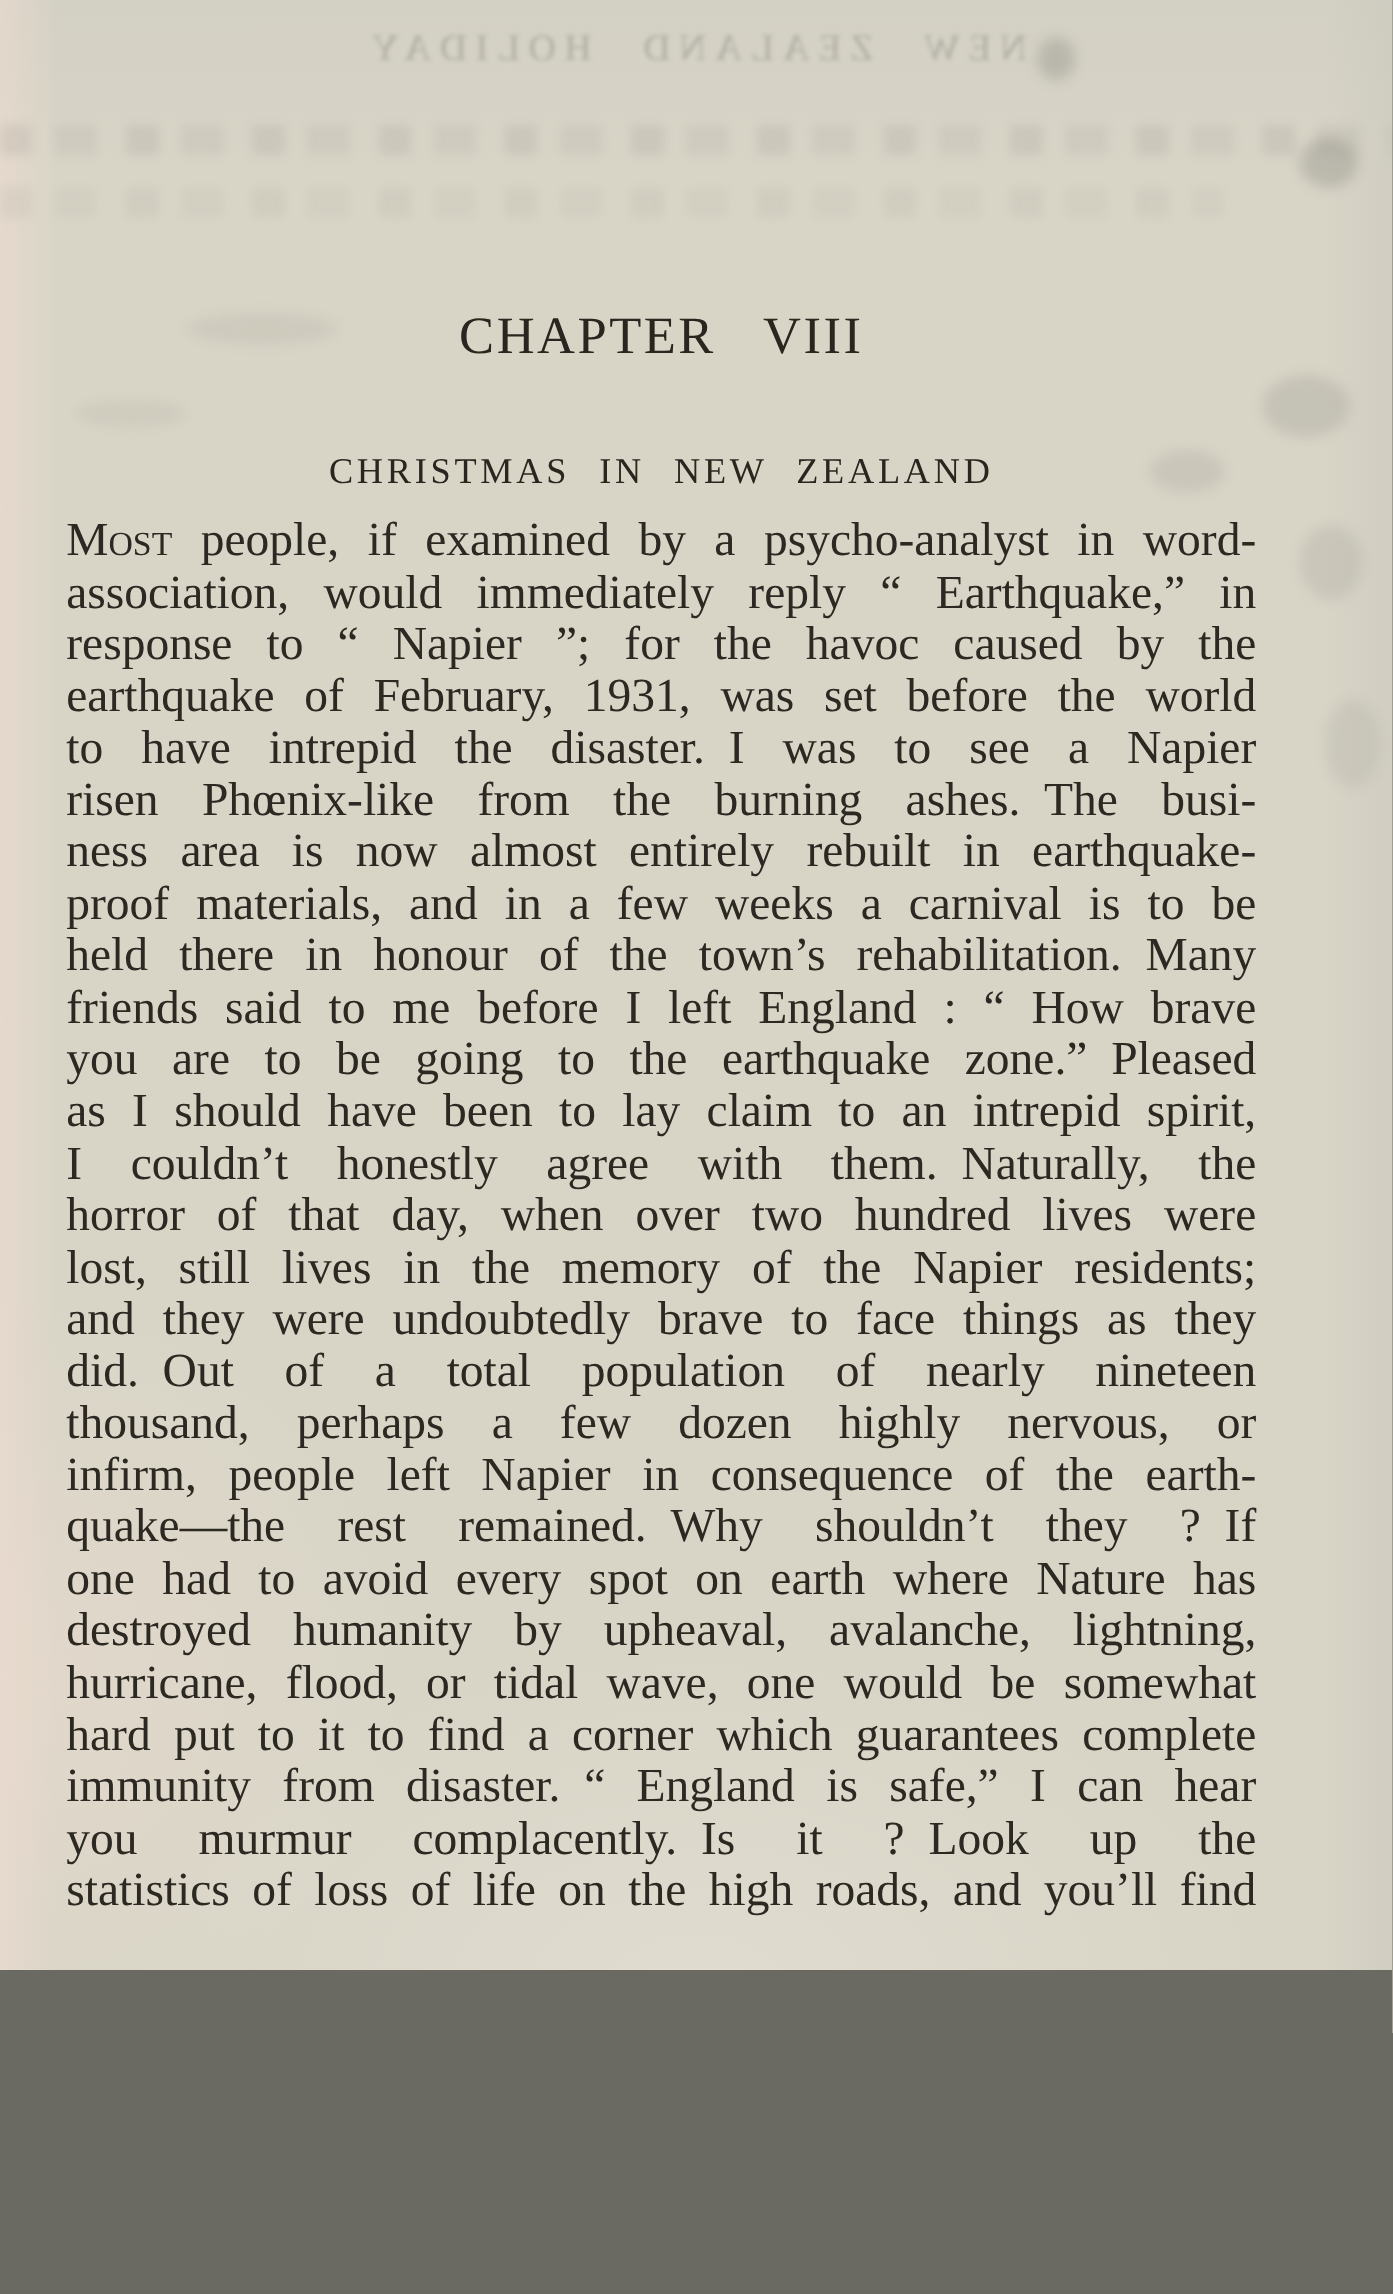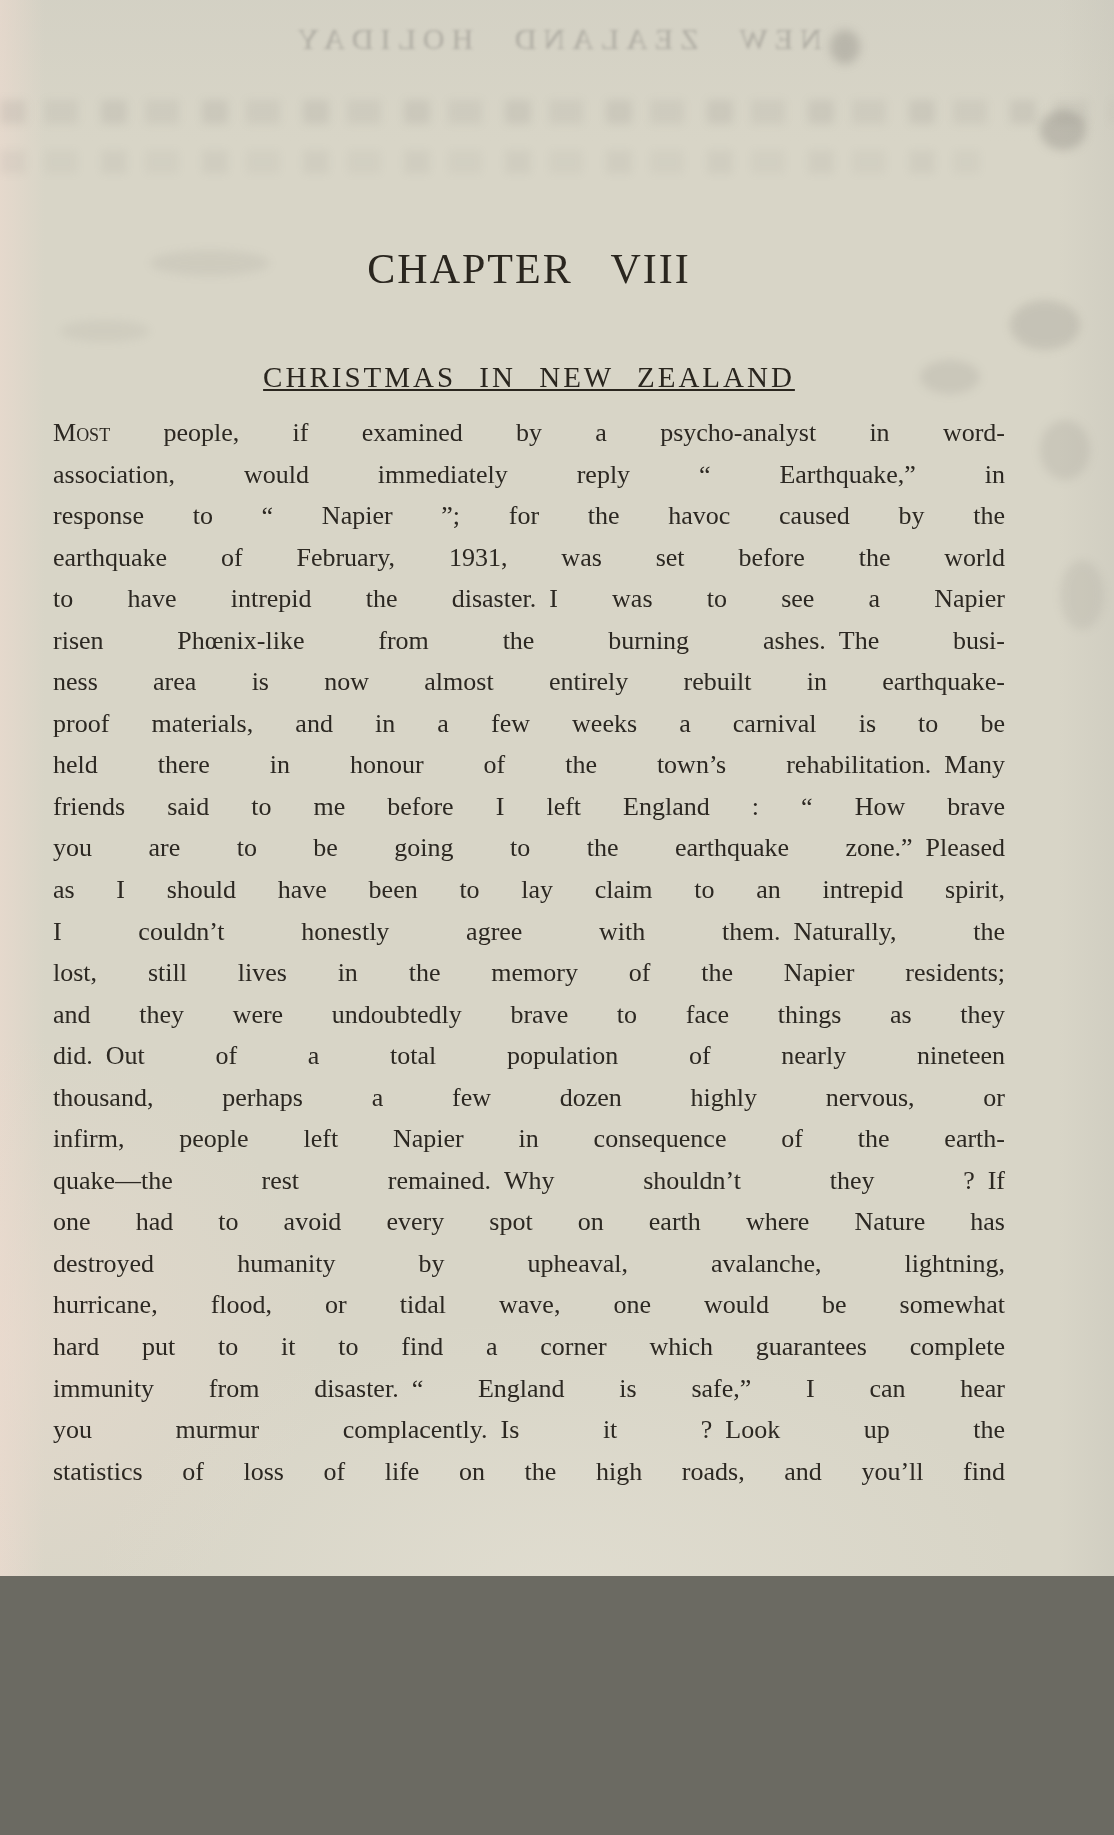--- a/index.html
+++ b/index.html
@@ -42,29 +42,28 @@
     font-size:42px;line-height:1.2;
     letter-spacing:2px;word-spacing:26px;
     color:#2a261f;
   }
   .subheading{
     position:absolute;top:360px;left:53px;width:952px;
     text-align:center;
     font-size:29px;line-height:1.2;
     letter-spacing:3px;word-spacing:13px;
     color:#2a261f;
-    text-decoration:underline;
   }
   .body-text{
     position:absolute;top:412px;left:53px;width:952px;
   }
   .line{
     display:block;
     line-height:41.55px;
-    font-size:26px;
+    font-size:38px;
     text-align:justify;
     text-align-last:justify;
     white-space:nowrap;
   }
   .line .sc{font-variant:small-caps;}
   .line .i{}
   .pagenum{
     position:absolute;top:1585px;left:53px;width:940px;
     text-align:center;
     font-size:36px;color:#2a261f;font-family:Liberation Mono, monospace;
@@ -99,20 +98,21 @@
       <div class="line"><span>earthquake of February, 1931, was set before the world</span></div>
       <div class="line"><span>to have intrepid the disaster. I was to see a Napier</span></div>
       <div class="line"><span>risen Phœnix-like from the burning ashes. The busi-</span></div>
       <div class="line"><span>ness area is now almost entirely rebuilt in earthquake-</span></div>
       <div class="line"><span>proof materials, and in a few weeks a carnival is to be</span></div>
       <div class="line"><span>held there in honour of the town’s rehabilitation. Many</span></div>
       <div class="line"><span>friends said to me before I left England : “ How brave</span></div>
       <div class="line"><span>you are to be going to the earthquake zone.” Pleased</span></div>
       <div class="line"><span>as I should have been to lay claim to an intrepid spirit,</span></div>
       <div class="line"><span>I couldn’t honestly agree with them. Naturally, the</span></div>
+      <div class="line"><span>horror of that day, when over two hundred lives were</span></div>
       <div class="line"><span>lost, still lives in the memory of the Napier residents;</span></div>
       <div class="line"><span>and </span><span class="i">they</span><span> were undoubtedly brave to face things as they</span></div>
       <div class="line"><span>did. Out of a total population of nearly nineteen</span></div>
       <div class="line"><span>thousand, perhaps a few dozen highly nervous, or</span></div>
       <div class="line"><span>infirm, people left Napier in consequence of the earth-</span></div>
       <div class="line"><span>quake—the rest remained. Why shouldn’t they ? If</span></div>
       <div class="line"><span>one had to avoid every spot on earth where Nature has</span></div>
       <div class="line"><span>destroyed humanity by upheaval, avalanche, lightning,</span></div>
       <div class="line"><span>hurricane, flood, or tidal wave, one would be somewhat</span></div>
       <div class="line"><span>hard put to it to find a corner which guarantees complete</span></div>

